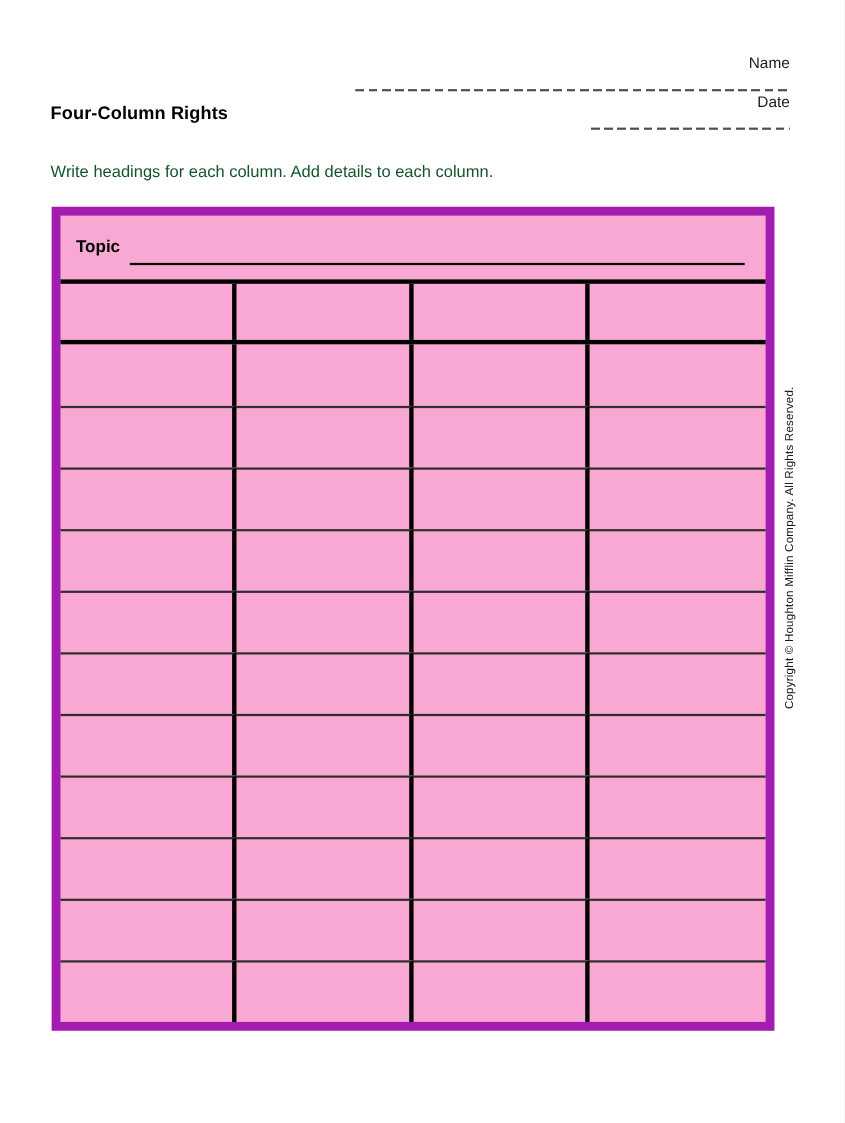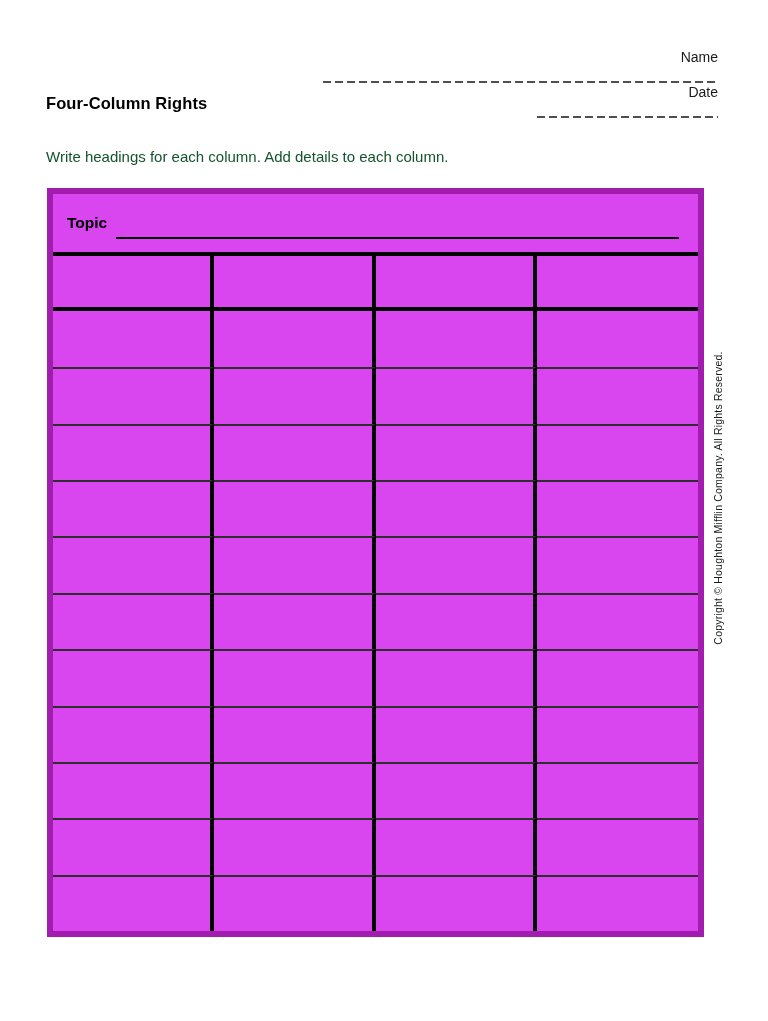--- a/index.html
+++ b/index.html
@@ -60,24 +60,24 @@
     margin-top: 16px;
   }
 
   
   .chart-box {
     position: absolute;
     left: 47px;
     top: 188px;
     width: 657px;
     height: 749px;
-    border: 6px solid #a21caf;
+    border: 8px solid #a21caf;
     display: flex;
     flex-direction: column;
-    background: #d946ef;
+    background: #f9a8d4;
   }
   .topic-row {
     flex: 0 0 62px;
     border-bottom: 4px solid #000;
     display: flex;
     align-items: center;
     padding-left: 14px;
   }
   .topic-label {
     font-size: 15.5px;

